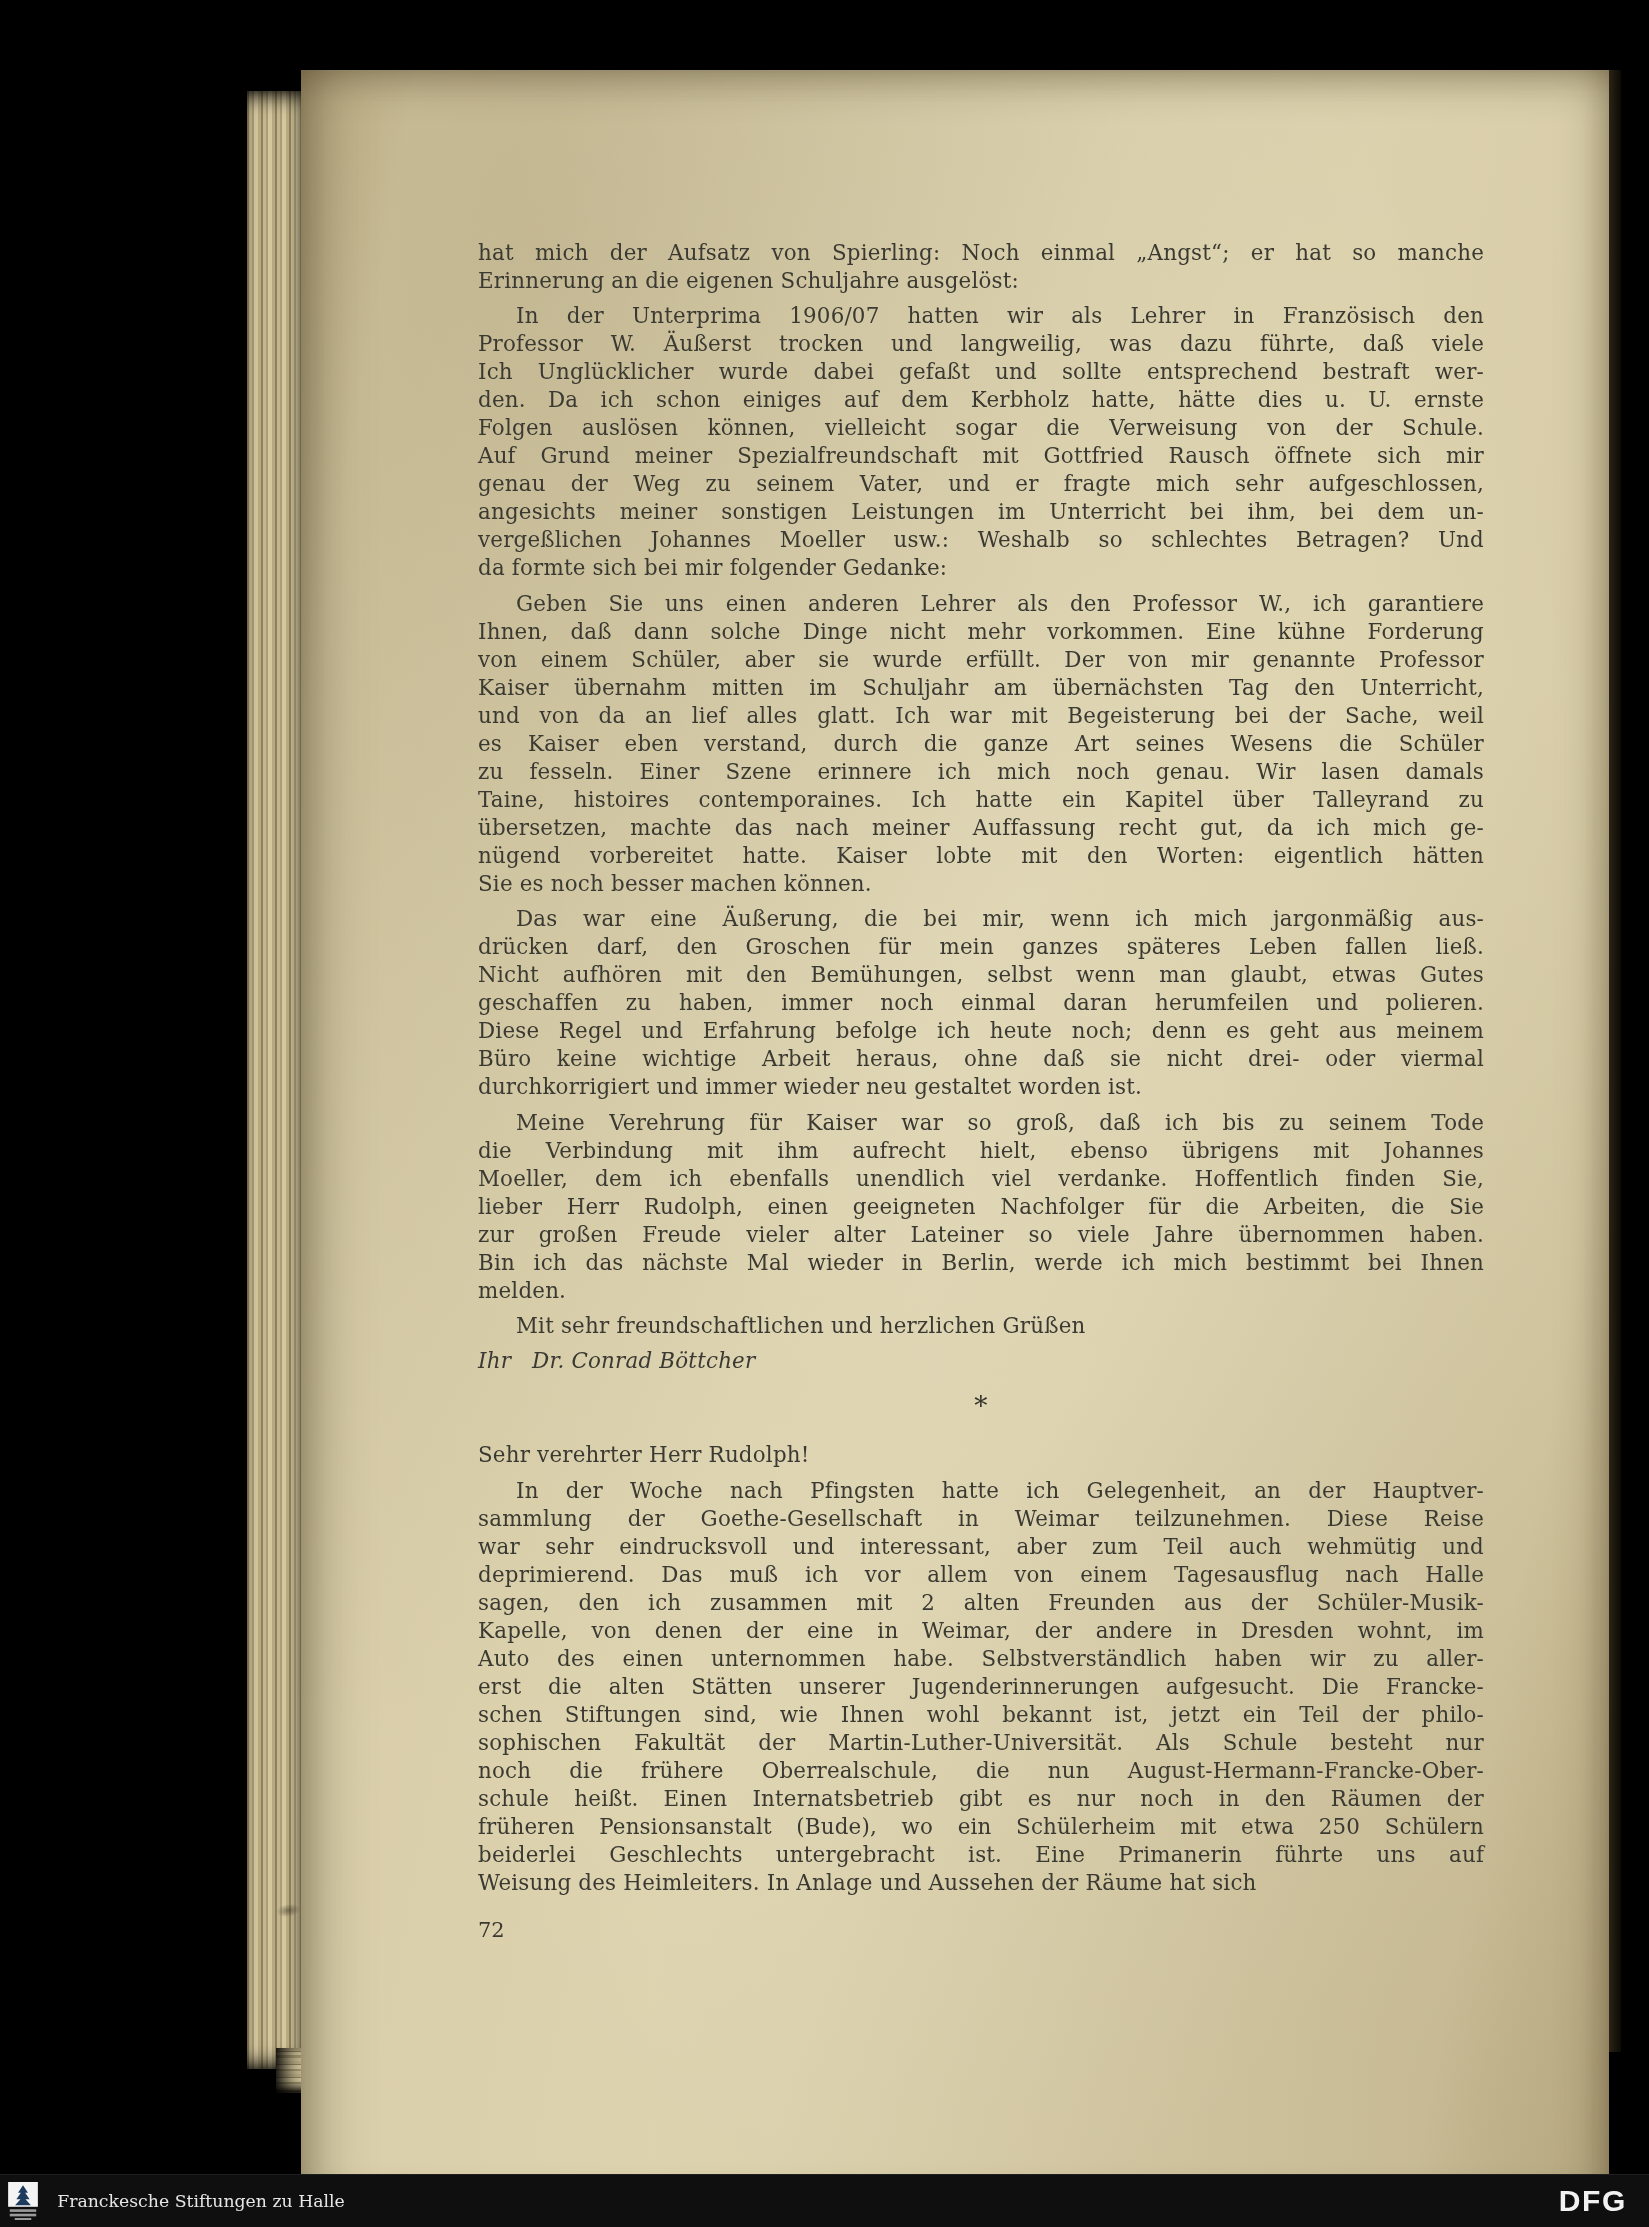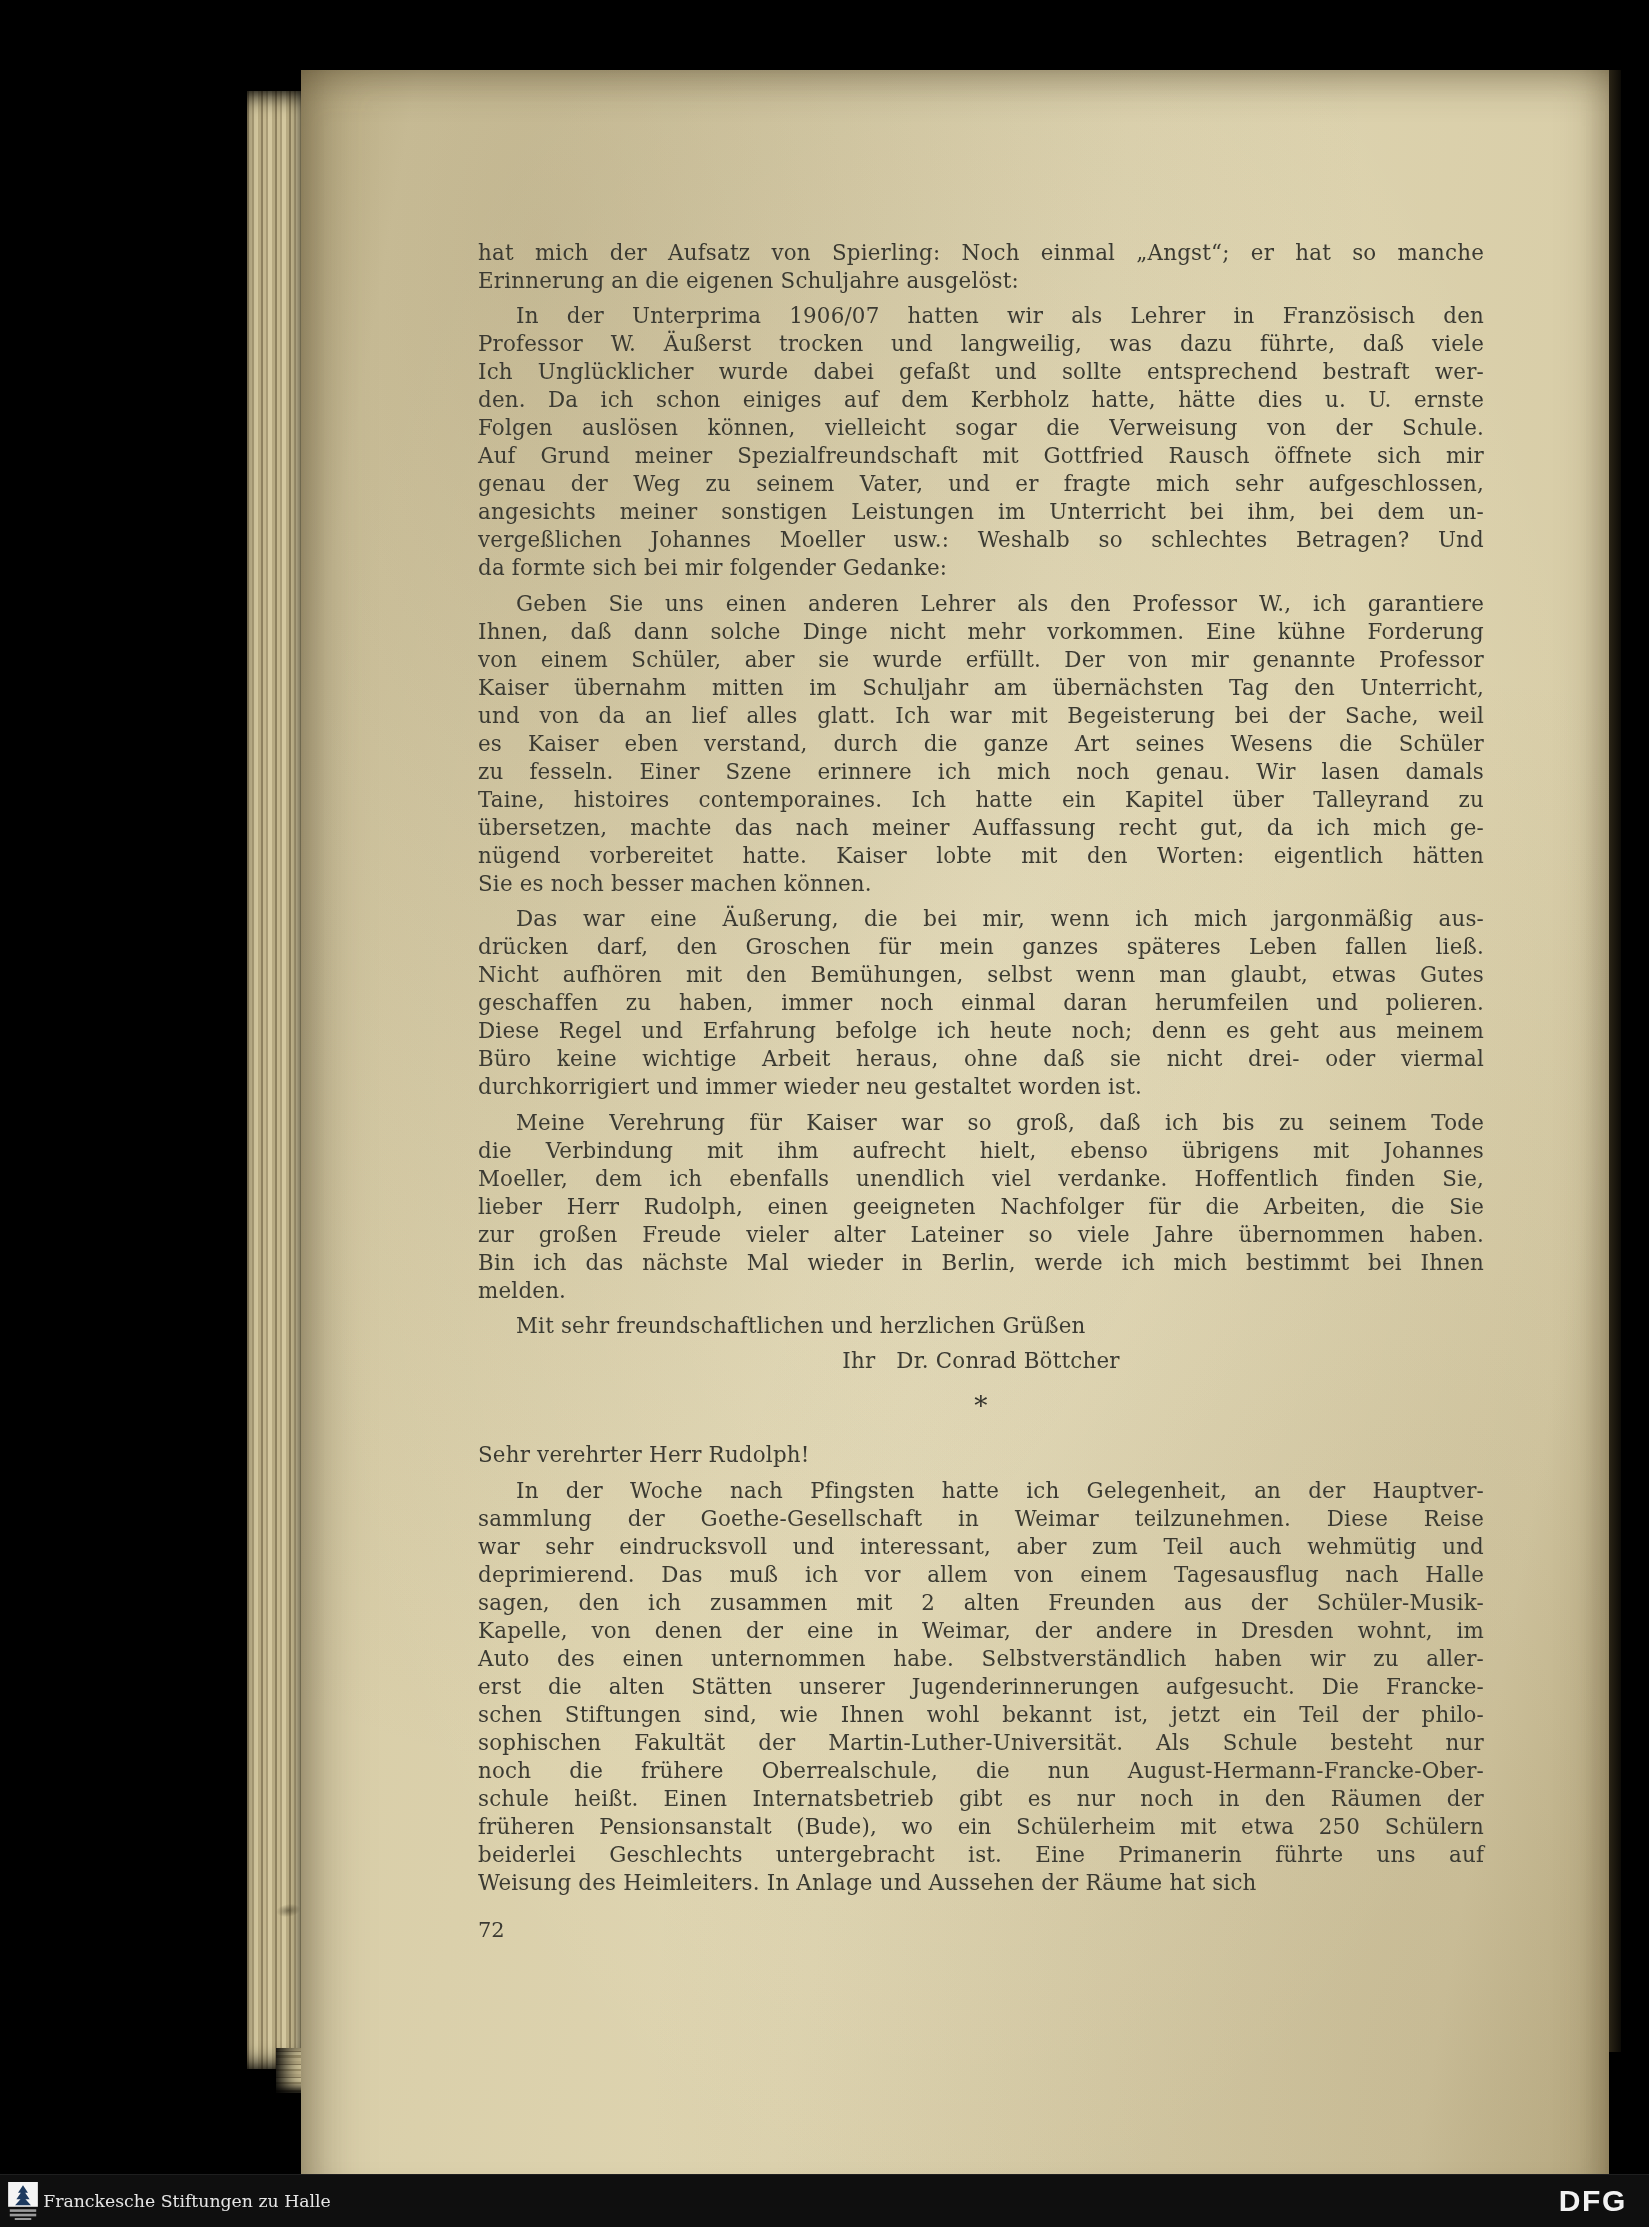--- a/index.html
+++ b/index.html
@@ -40,29 +40,29 @@
 
   
   .page-text{width:1006px;color:#3b3a32;font-size:21.4px;line-height:28px;
     letter-spacing:0.2px;}
   .block{margin:0 0 7.4px 0;}
   .line{text-align:justify;text-align-last:left;}
   .line.just{text-align-last:justify;}
   .line.first{text-indent:38px;}
   .solo{white-space:pre-wrap;}
   .solo.indent{text-indent:38px;}
-  .align-right{text-align:center;}
+  .align-right{text-align:left;font-style:italic;}
   .separator{text-align:center;font-size:26.4px;margin:16.5px 0 21.4px 0;color:#34332c;}
   .page-number{margin-top:21.4px;font-size:21px;color:#3b3a32;}
 
   
   .footer{position:absolute;left:0;bottom:0;width:1650px;height:53px;
     background:#0f0f0f;border-top:0.8px solid #1f1f1f;
     display:flex;align-items:center;box-sizing:border-box;padding:0 23px 0 8.2px;}
-  .brand{display:flex;align-items:center;gap:5px;cursor:pointer;}
+  .brand{display:flex;align-items:center;gap:19px;cursor:pointer;}
   .brand svg{display:block;}
   .library-label{color:#e6e6e6;font-size:17.3px;font-family:"DejaVu Serif",serif;}
   .dfg{margin-left:auto;color:#f2f2f2;font-family:Liberation Sans, sans-serif;
     font-weight:bold;font-size:30px;letter-spacing:1.6px;cursor:pointer;}
 </style>
 </head>
 <body>
 
 <div class="scan-stage">
 

